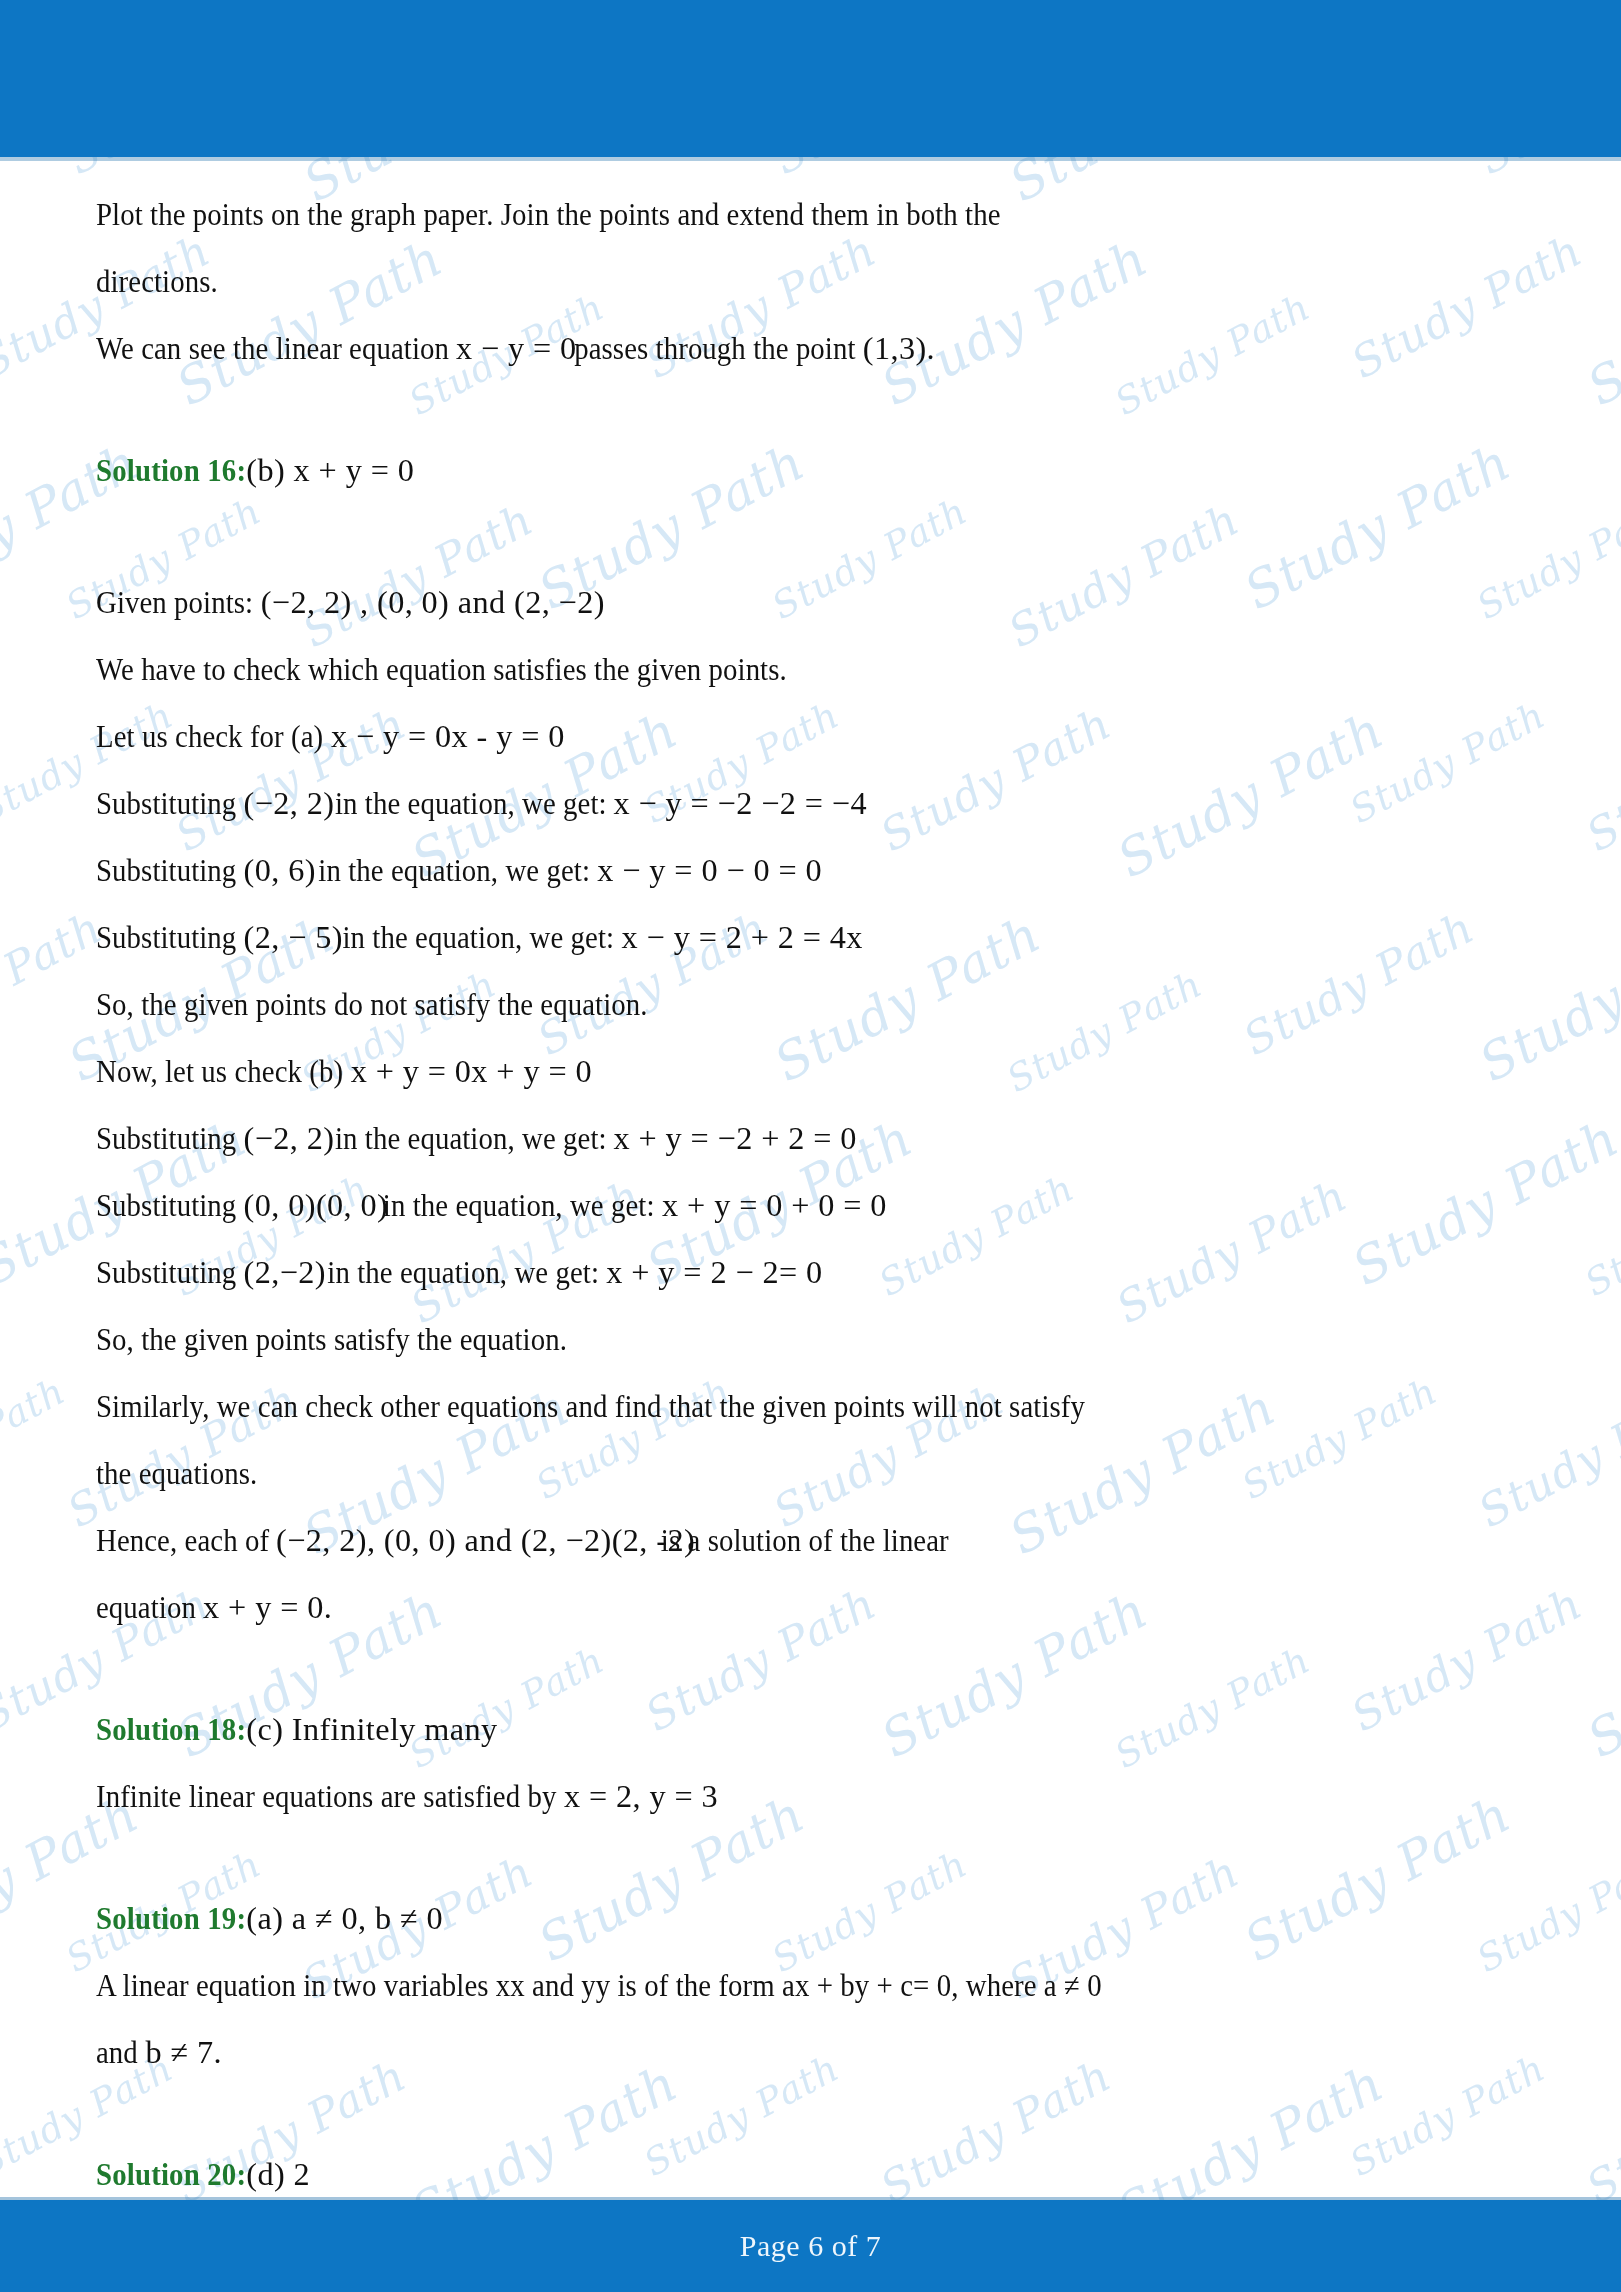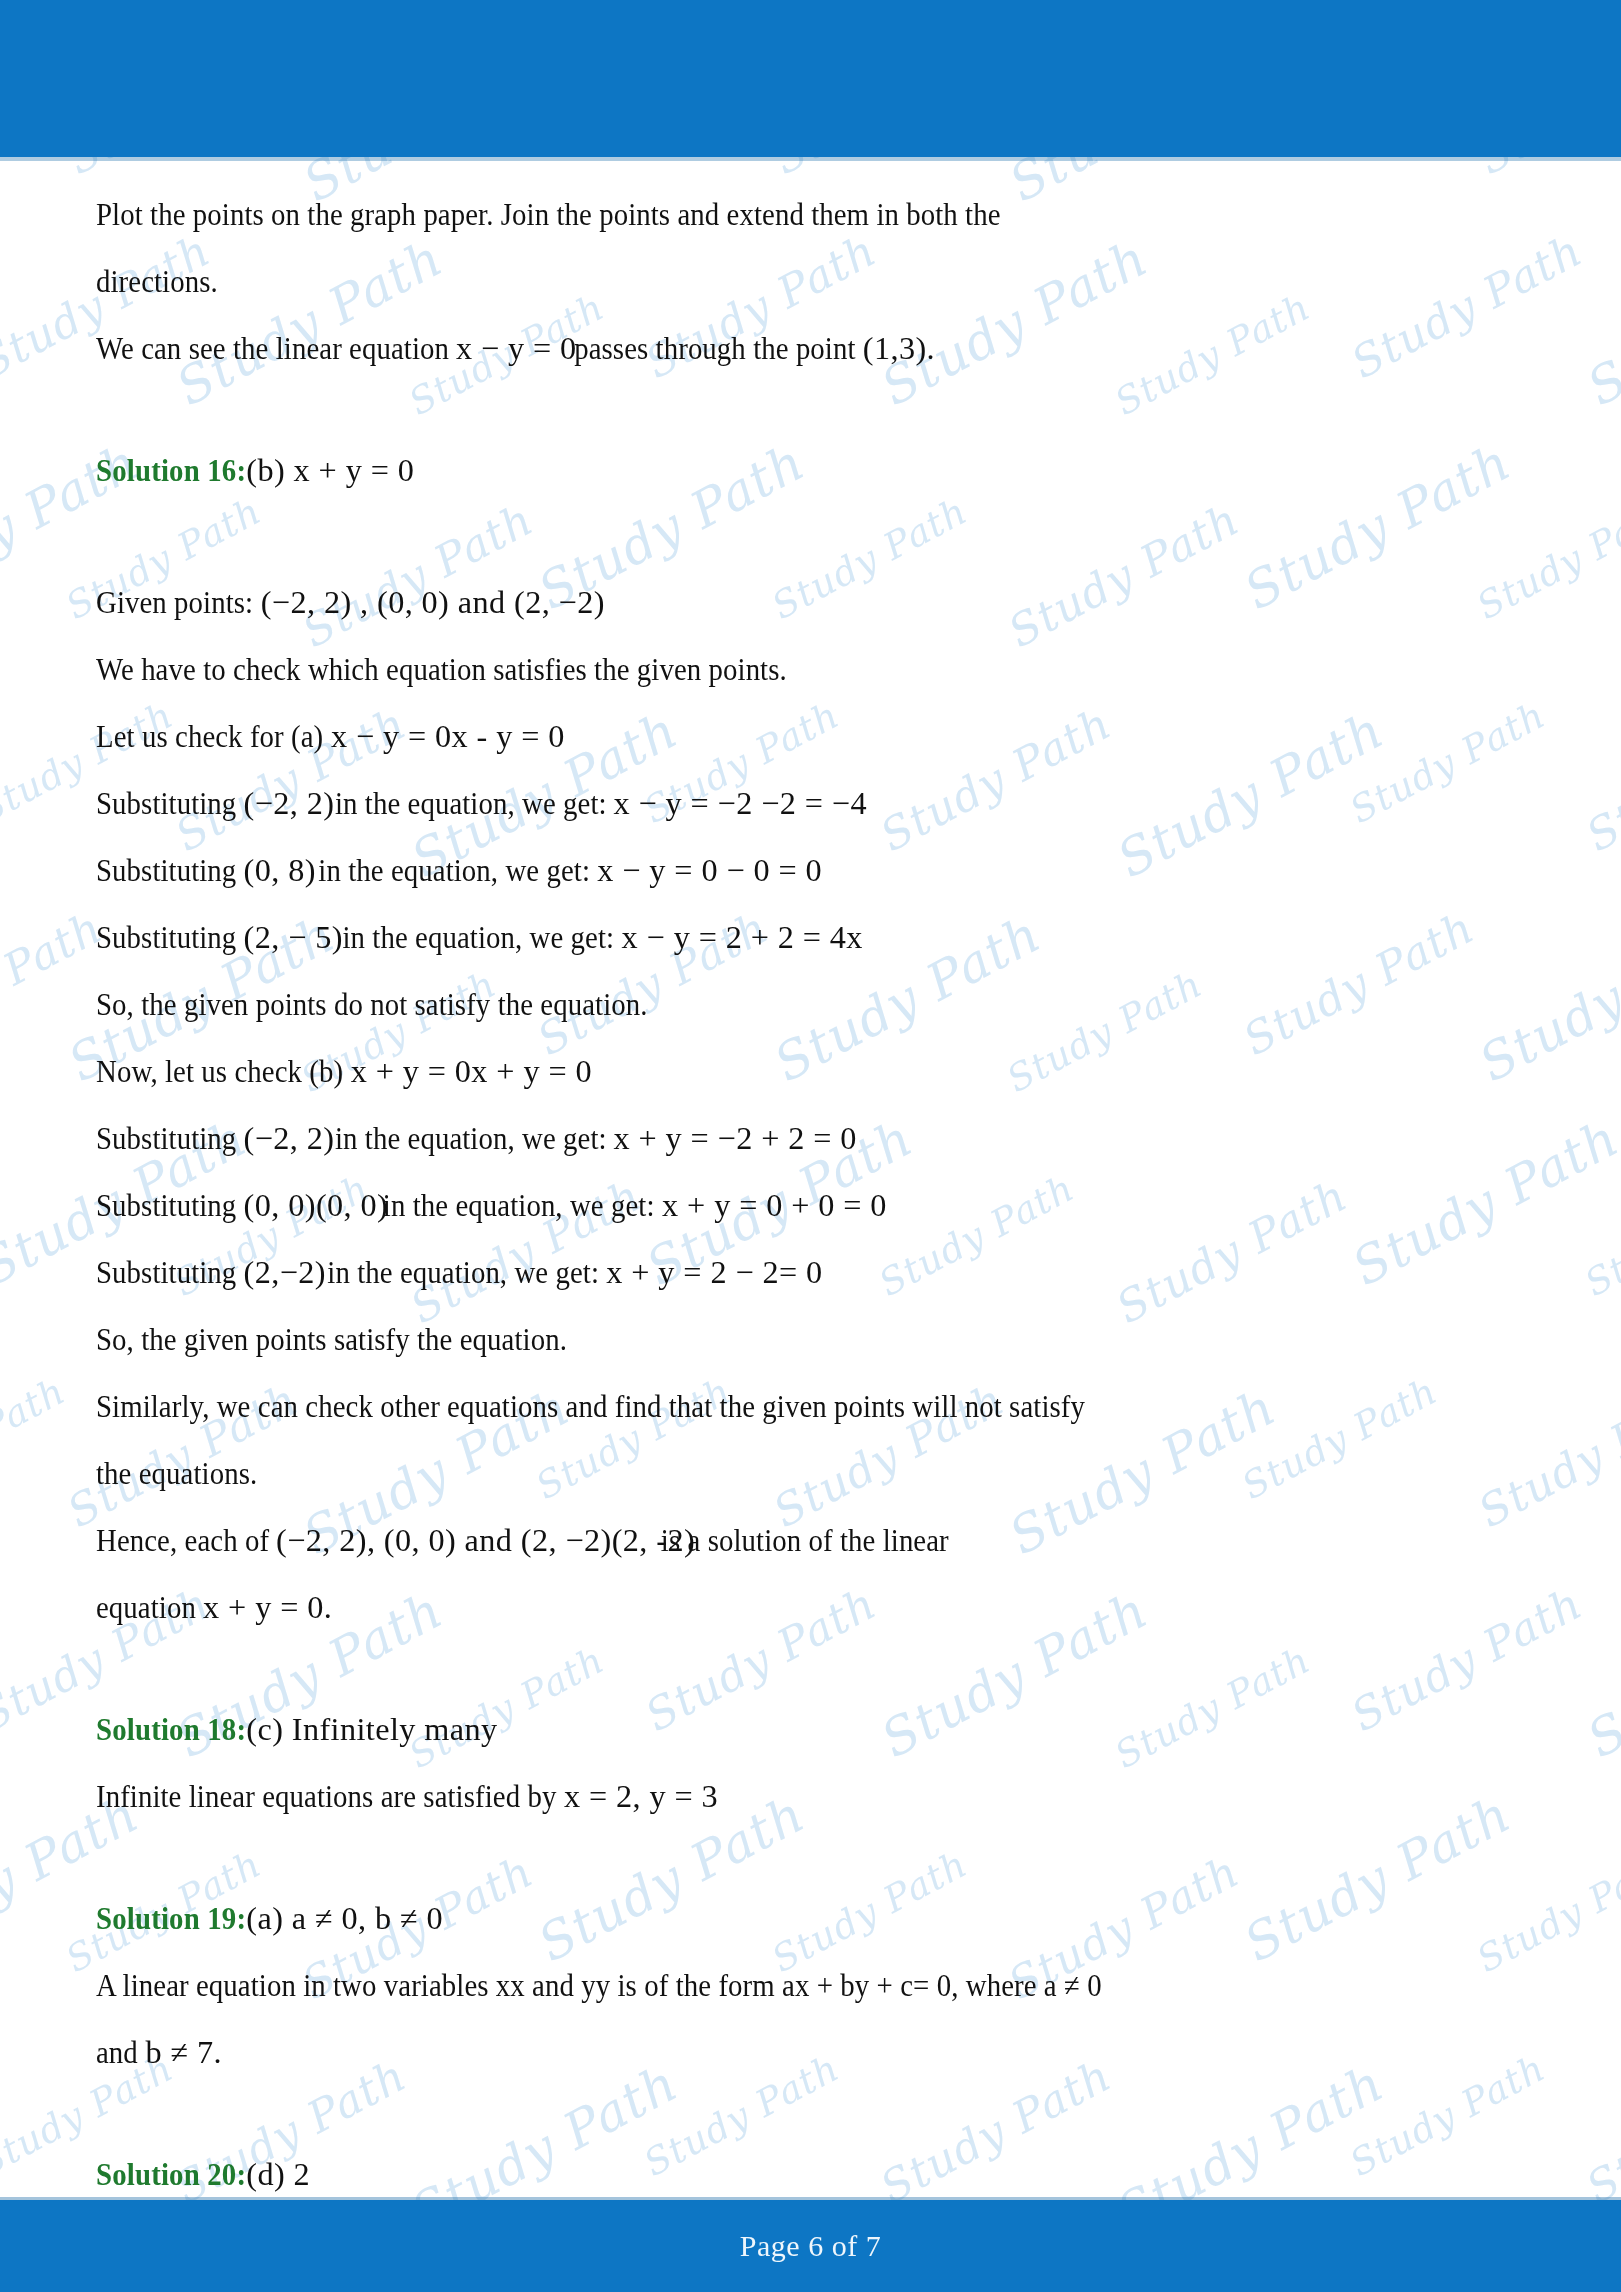--- a/index.html
+++ b/index.html
@@ -279,21 +279,21 @@
     <div class="line"><span class="txt">Plot the points on the graph paper. Join the points and extend them in both the</span></div>
     <div class="line"><span class="txt">directions.</span></div>
     <div class="line"><span class="txt">We can see the linear equation </span><span class="math">x − y = 0</span><span class="txt"> passes through the point </span><span class="math">(1,3).</span></div>
     <div class="spacer-md"></div>
     <div class="line"><span class="sol-label" style="color: rgb(31, 122, 46);">Solution 16:</span><span class="math"> (b) x + y = 0</span></div>
     <div class="spacer-lg"></div>
     <div class="line"><span class="txt">Given points: </span><span class="math">(−2, 2) , (0, 0) and (2, −2)</span></div>
     <div class="line"><span class="txt">We have to check which equation satisfies the given points.</span></div>
     <div class="line"><span class="txt">Let us check for (a) </span><span class="math">x − y = 0x - y = 0</span></div>
     <div class="line"><span class="txt">Substituting </span><span class="math">(−2, 2)</span><span class="txt"> in the equation, we get: </span><span class="math">x − y = −2 −2 = −4</span></div>
-    <div class="line"><span class="txt">Substituting </span><span class="math">(0, 8)</span><span class="txt"> in the equation, we get: </span><span class="math">x − y = 0 − 0 = 0</span></div>
+    <div class="line"><span class="txt">Substituting </span><span class="math">(0, 6)</span><span class="txt"> in the equation, we get: </span><span class="math">x − y = 0 − 0 = 0</span></div>
     <div class="line"><span class="txt">Substituting </span><span class="math">(2, − 5)</span><span class="txt"> in the equation, we get: </span><span class="math">x − y = 2 + 2 = 4x</span></div>
     <div class="line"><span class="txt">So, the given points do not satisfy the equation.</span></div>
     <div class="line"><span class="txt">Now, let us check (b) </span><span class="math">x + y = 0x + y = 0</span></div>
     <div class="line"><span class="txt">Substituting </span><span class="math">(−2, 2)</span><span class="txt"> in the equation, we get: </span><span class="math">x + y = −2 + 2 = 0</span></div>
     <div class="line"><span class="txt">Substituting </span><span class="math">(0, 0)(0, 0)</span><span class="txt"> in the equation, we get: </span><span class="math">x + y = 0 + 0 = 0</span></div>
     <div class="line"><span class="txt">Substituting </span><span class="math">(2,−2)</span><span class="txt"> in the equation, we get:  </span><span class="math">x + y = 2 − 2= 0</span></div>
     <div class="line"><span class="txt">So, the given points satisfy the equation.</span></div>
     <div class="line"><span class="txt">Similarly, we can check other equations and find that the given points will not satisfy</span></div>
     <div class="line"><span class="txt">the equations.</span></div>
     <div class="line"><span class="txt">Hence, each of </span><span class="math">(−2, 2), (0, 0) and (2, −2)(2, -2)</span><span class="txt"> is a solution of the linear</span></div>

